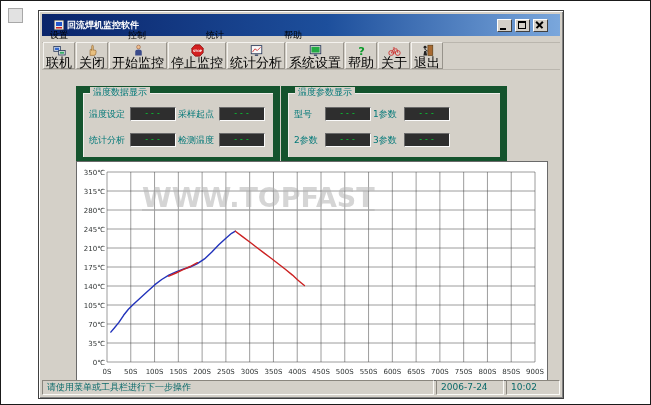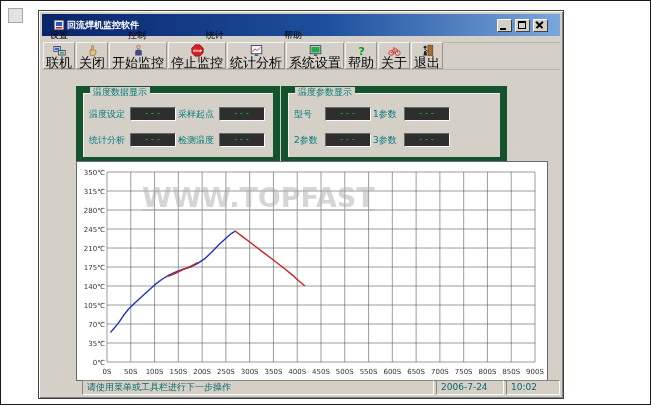--- a/index.html
+++ b/index.html
@@ -46,21 +46,21 @@
   #gb-right .flab{width:28px;}
   .lcd{width:44px;height:12px;background:#2e2e2e;border:1px solid;border-color:#6a6a6a #fafafa #fafafa #6a6a6a;
        color:#00dd33;font-size:8px;line-height:12px;text-align:center;
        font-family:"DejaVu Sans Mono","Liberation Mono",monospace;letter-spacing:1px;overflow:hidden;}
 
   
   #chart{position:absolute;left:37px;top:150px;width:470px;height:218px;background:#ffffff;border:1px solid #6a6a6a;}
   #chart-svg{display:block;width:468px;height:216px;}
 
   
-  .statusbar{position:absolute;left:3px;right:3px;bottom:3px;height:15px;display:flex;gap:2px;margin-left:40px;}
+  .statusbar{position:absolute;left:3px;right:3px;bottom:3px;height:15px;display:flex;gap:2px;}
   .sp{border:1px solid;border-color:#8a867e #fbfaf7 #fbfaf7 #8a867e;font-size:9px;line-height:13px;
       padding:0 4px;color:#0a6a6a;white-space:nowrap;overflow:hidden;background:#d4d0c8;}
   .sp.msg{flex:1;}
   .sp.date{width:58px;flex:0 0 auto;}
   .sp.time{width:44px;flex:0 0 auto;}
 
   
   #wm-top{position:absolute;left:142px;top:182px;font-size:27px;font-weight:bold;
           color:rgba(178,178,178,.55);white-space:nowrap;pointer-events:none;z-index:40;text-decoration:underline;}
   #wm-bottom{position:absolute;left:293px;top:356px;font-size:26px;font-weight:bold;

